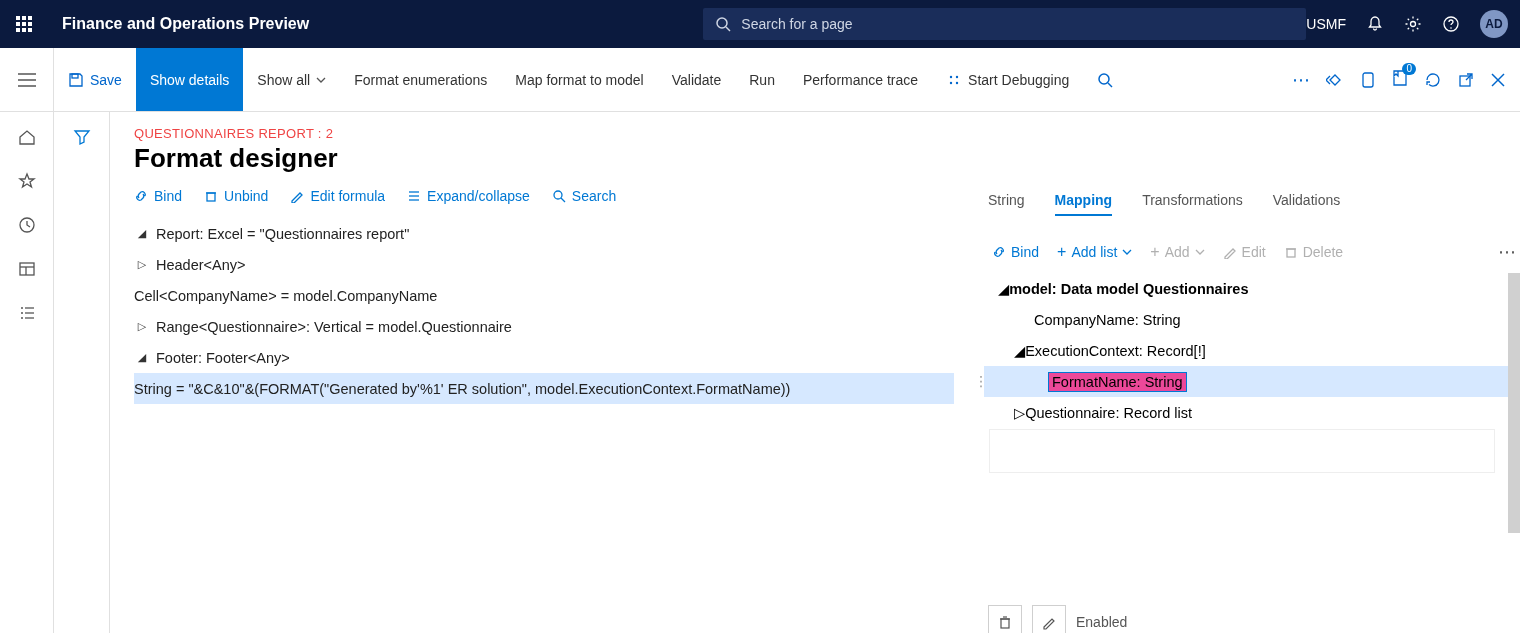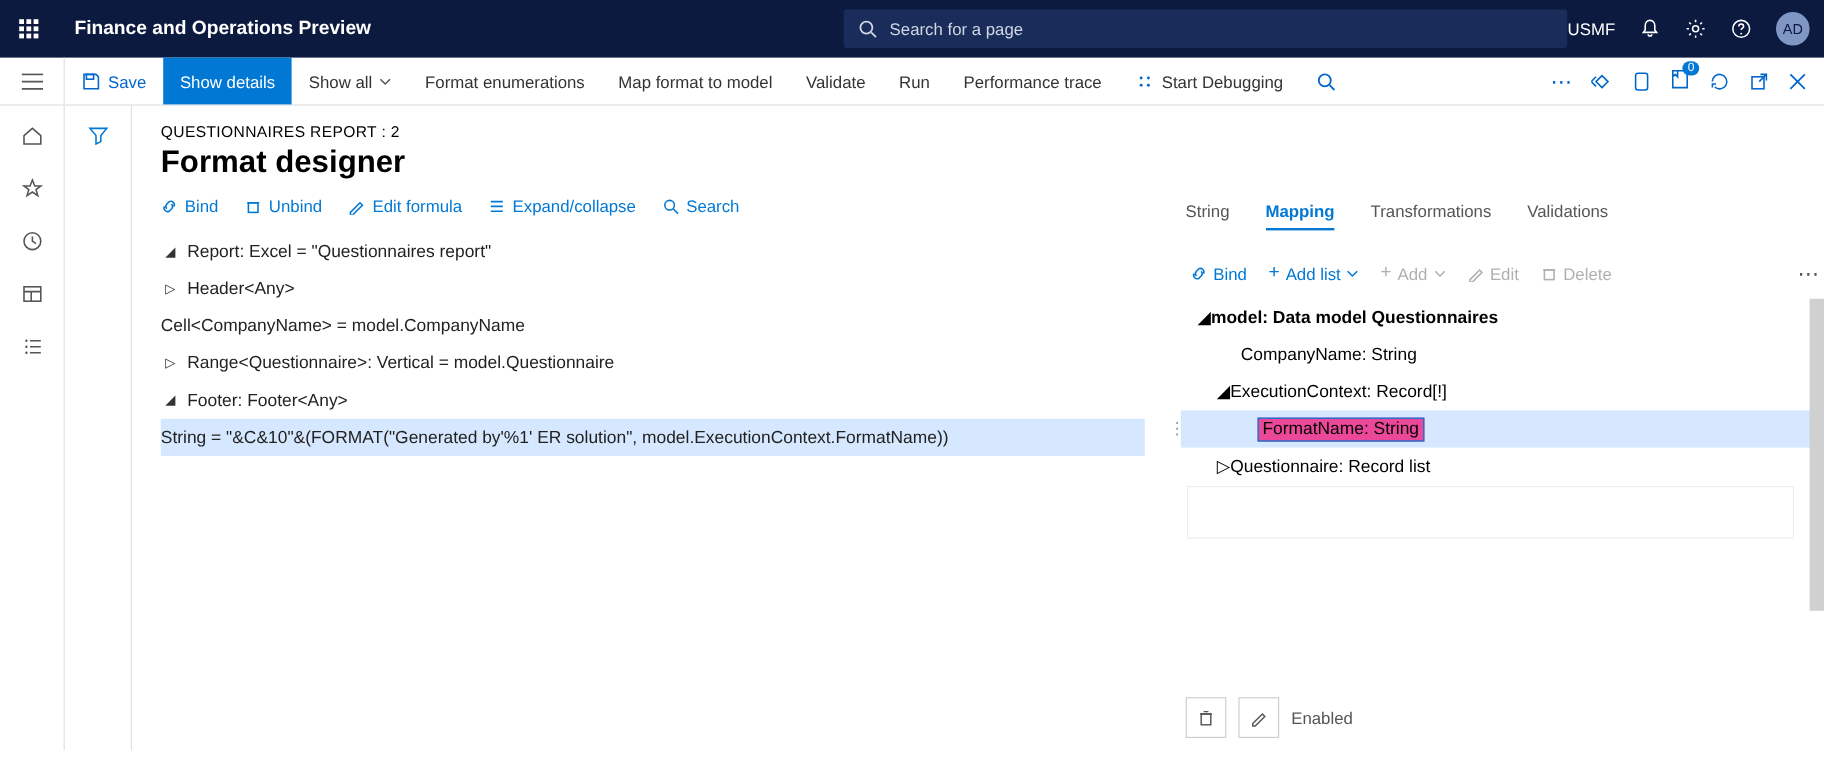--- a/index.html
+++ b/index.html
@@ -9,42 +9,42 @@
 .topbar { height:48px; background:#0b1a3e; color:#fff; display:flex; align-items:center; padding:0 8px; }
 .waffle { width:32px; display:flex; align-items:center; justify-content:center; }
 .waffle-grid { display:grid; grid-template-columns:repeat(3,4px); grid-template-rows:repeat(3,4px); gap:2px; }
 .waffle-grid span { background:#fff; width:4px; height:4px; }
 .app-title { font-weight:600; font-size:16px; margin-left:22px; flex:0 0 auto; }
 .spacer-left { flex:1; }
 .searchbox { width:603px; height:32px; background:#1a2d5a; border-radius:2px; display:flex; align-items:center; padding:0 12px; color:#cfd6e4; margin-left:-60px; }
 .searchbox svg { margin-right:10px; }
 .top-icons { display:flex; align-items:center; gap:20px; margin-left:auto; margin-right:4px; }
 .top-icons .label { font-size:14px; }
-.avatar { width:28px; height:28px; border-radius:50%; background:#8097c4; color:#0b1a3e; display:flex; align-items:center; justify-content:center; font-size:12px; font-weight:400; }
-
-
-.ribbon-row { display:flex; height:40px; border-bottom:1px solid #e0e0e0; }
+.avatar { width:28px; height:28px; border-radius:50%; background:#8097c4; color:#0b1a3e; display:flex; align-items:center; justify-content:center; font-size:12px; font-weight:700; }
+
+
+.ribbon-row { display:flex; height:64px; border-bottom:1px solid #e0e0e0; }
 .leftrail { width:54px; border-right:1px solid #e0e0e0; display:flex; align-items:center; justify-content:center; }
 .ribbon { display:flex; align-items:stretch; flex:1; }
 .ribbon-btn { display:flex; align-items:center; padding:0 14px; color:#333; cursor:pointer; font-size:14px; border-right:0; gap:6px; }
 .ribbon-btn.blue { color:#0066cc; }
 .ribbon-btn.primary { background:#0078d4; color:#fff; }
 .ribbon-spacer { flex:1; }
 .ribbon-right { display:flex; align-items:center; gap:16px; padding-right:14px; color:#0066cc; }
 .ribbon-right .badge-wrap { position:relative; }
 .ribbon-right .badge { position:absolute; top:-6px; right:-8px; background:#0078d4; color:#fff; font-size:10px; border-radius:8px; padding:0 4px; line-height:12px; }
 
 
 .body { display:flex; height:calc(100% - 48px - 48px); }
 .sidenav { width:54px; border-right:1px solid #e0e0e0; display:flex; flex-direction:column; align-items:center; padding-top:16px; gap:26px; color:#555; }
 .filterbar { width:56px; border-right:1px solid #e0e0e0; display:flex; justify-content:center; padding-top:16px; color:#0078d4; }
 
 .content { display:flex; flex:1; }
 .left-pane { flex:1; padding:14px 24px 0 24px; position:relative; }
-.breadcrumb { font-size:13px; color:#000000; letter-spacing:0.3px; }
+.breadcrumb { font-size:13px; color:#ef4444; letter-spacing:0.3px; }
 .page-title { font-size:26px; font-weight:600; margin-top:2px; margin-bottom:14px; }
 
 .pane-toolbar { display:flex; gap:22px; margin-bottom:14px; }
 .pane-toolbar .tb { display:flex; align-items:center; gap:6px; color:#0078d4; cursor:pointer; font-size:14px; }
 
 .tree { font-size:14.5px; color:#222; }
 .tree .row { display:flex; align-items:center; height:31px; padding-left:0; }
 .tree .row span.txt { white-space:nowrap; }
 .tree .expander { width:16px; display:inline-flex; justify-content:center; margin-right:6px; color:#333; font-size:11px; }
 .tree .row.sel { background:#d6e8ff; }

